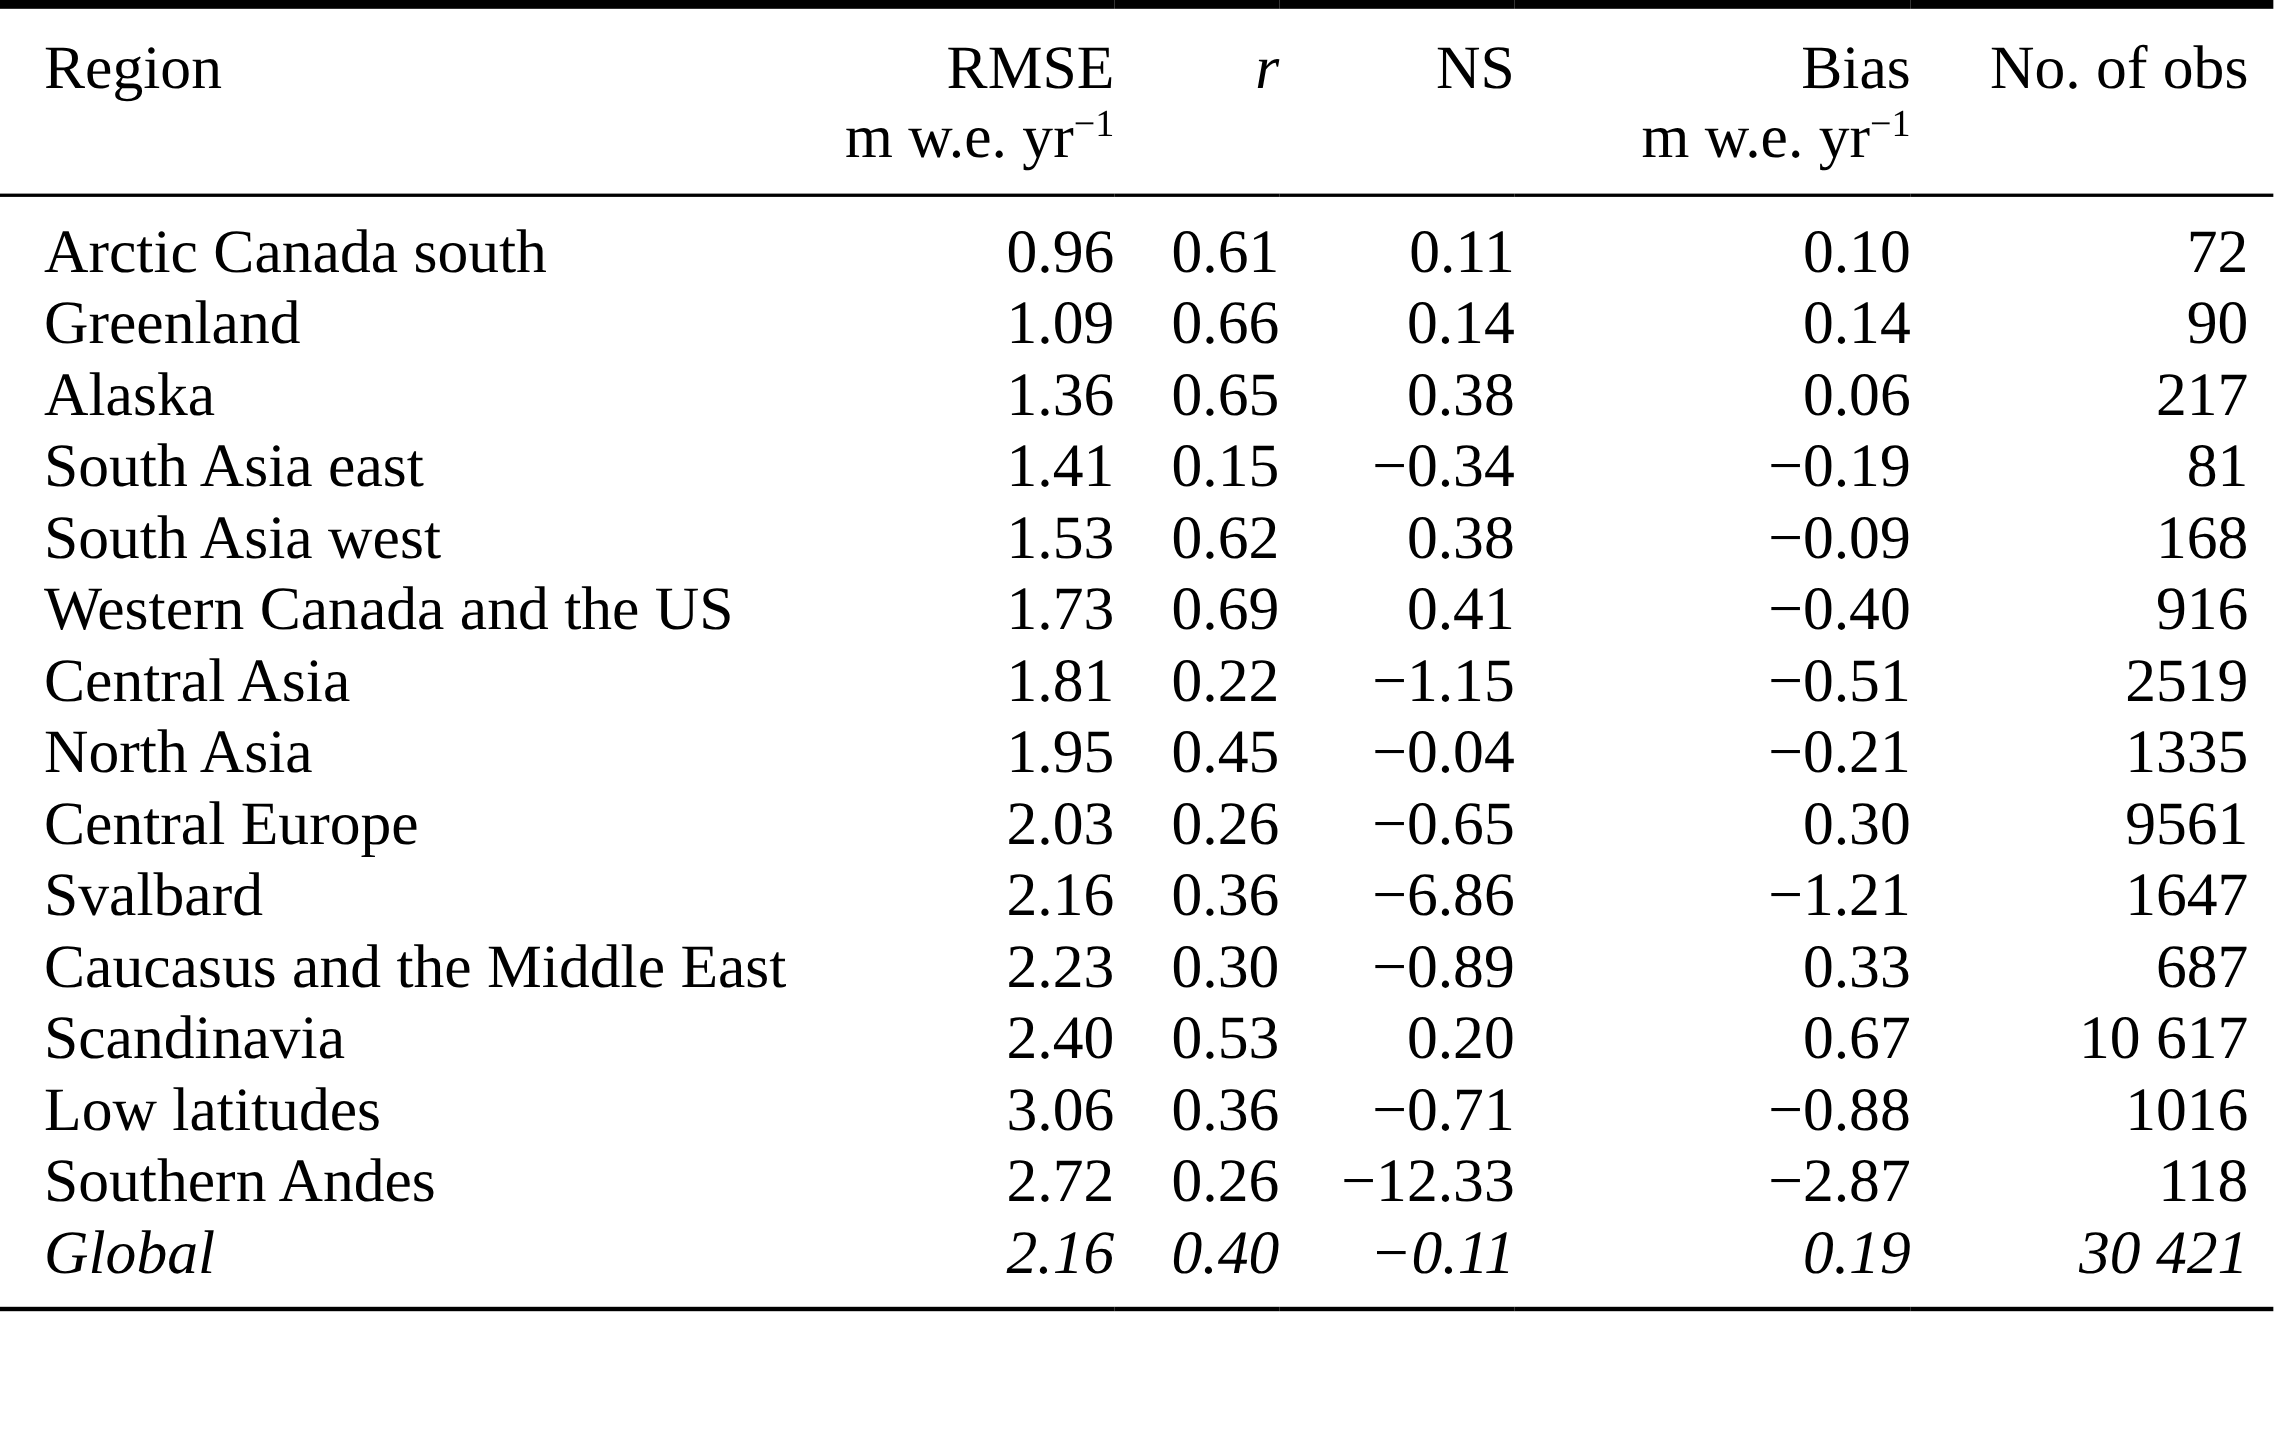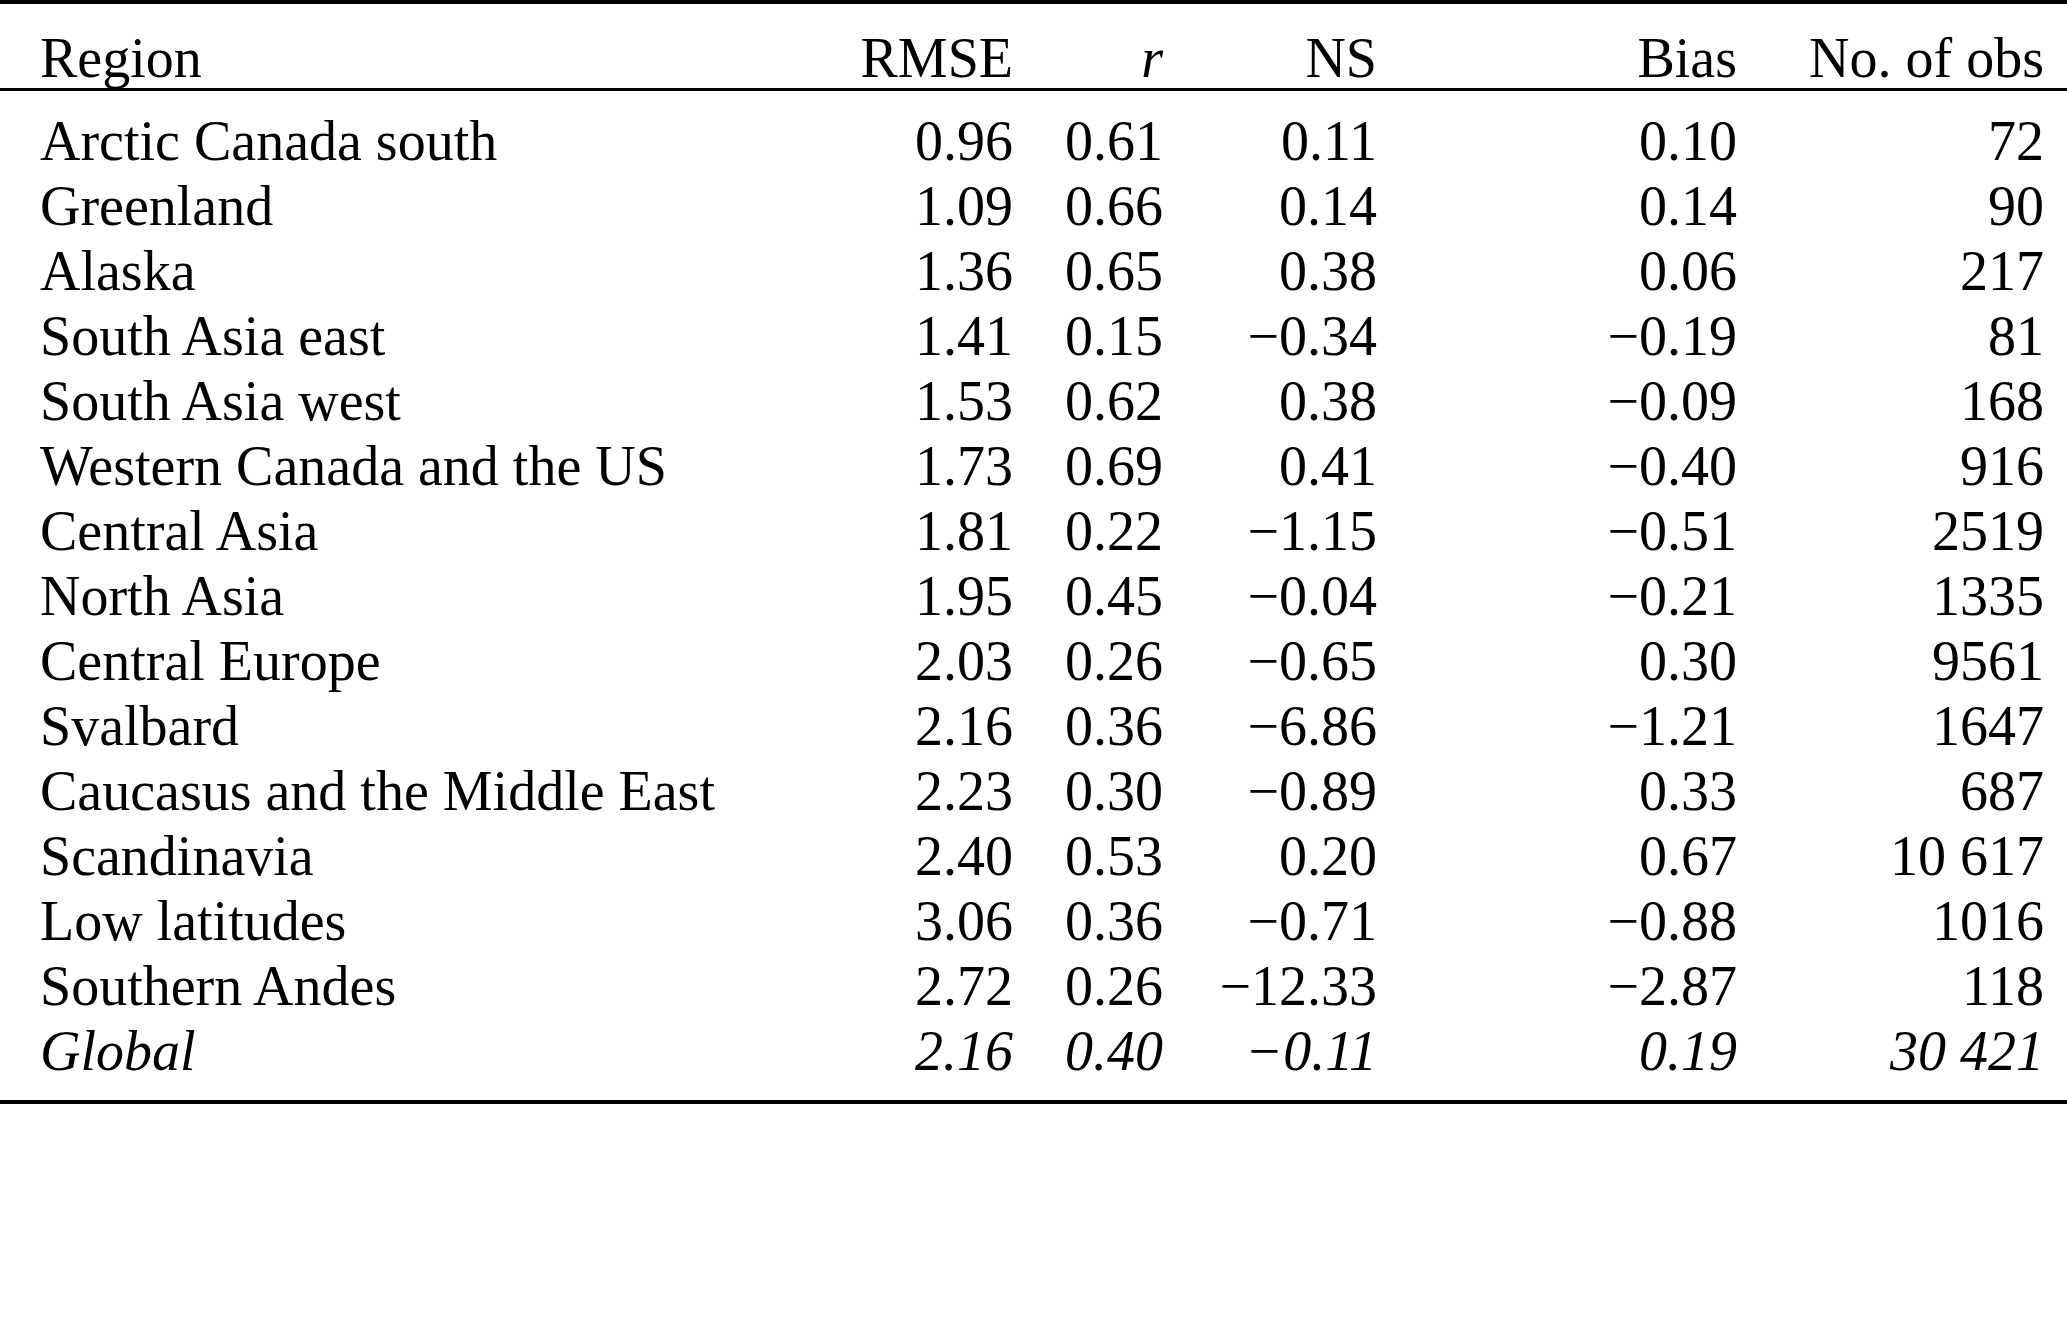--- a/index.html
+++ b/index.html
@@ -13,21 +13,21 @@
     height: 1317px;
     background: #ffffff;
     color: #000000;
     font-family: "Liberation Serif", "DejaVu Serif", serif;
     overflow: hidden;
   }
   table.metrics {
     width: 2067px;
     border-collapse: collapse;
     table-layout: fixed;
-    border-top: 4px solid #000000;
+    border-top: 8px solid #000000;
     border-bottom: 4px solid #000000;
   }
   th, td {
     margin: 0;
     padding: 0;
     font-weight: normal;
     font-size: 56px;
     white-space: nowrap;
     overflow: visible;
   }
@@ -79,20 +79,28 @@
     </colgroup>
     <thead>
       <tr class="hdr1">
         <th class="c-region">Region</th>
         <th class="num">RMSE</th>
         <th class="num italic">r</th>
         <th class="num">NS</th>
         <th class="num">Bias</th>
         <th class="num c-obs">No. of obs</th>
       </tr>
+      <tr class="hdr2">
+        <th class="c-region"></th>
+        <th class="num"><span>m w.e. yr</span><sup class="exp">−1</sup></th>
+        <th class="num"></th>
+        <th class="num"></th>
+        <th class="num"><span>m w.e. yr</span><sup class="exp">−1</sup></th>
+        <th class="num c-obs"></th>
+      </tr>
     </thead>
     <tbody id="tbody">
         <tr class="first">
           <td class="c-region">Arctic Canada south</td>
           <td class="num">0.96</td>
           <td class="num">0.61</td>
           <td class="num">0.11</td>
           <td class="num">0.10</td>
           <td class="num c-obs">72</td>
         </tr>

